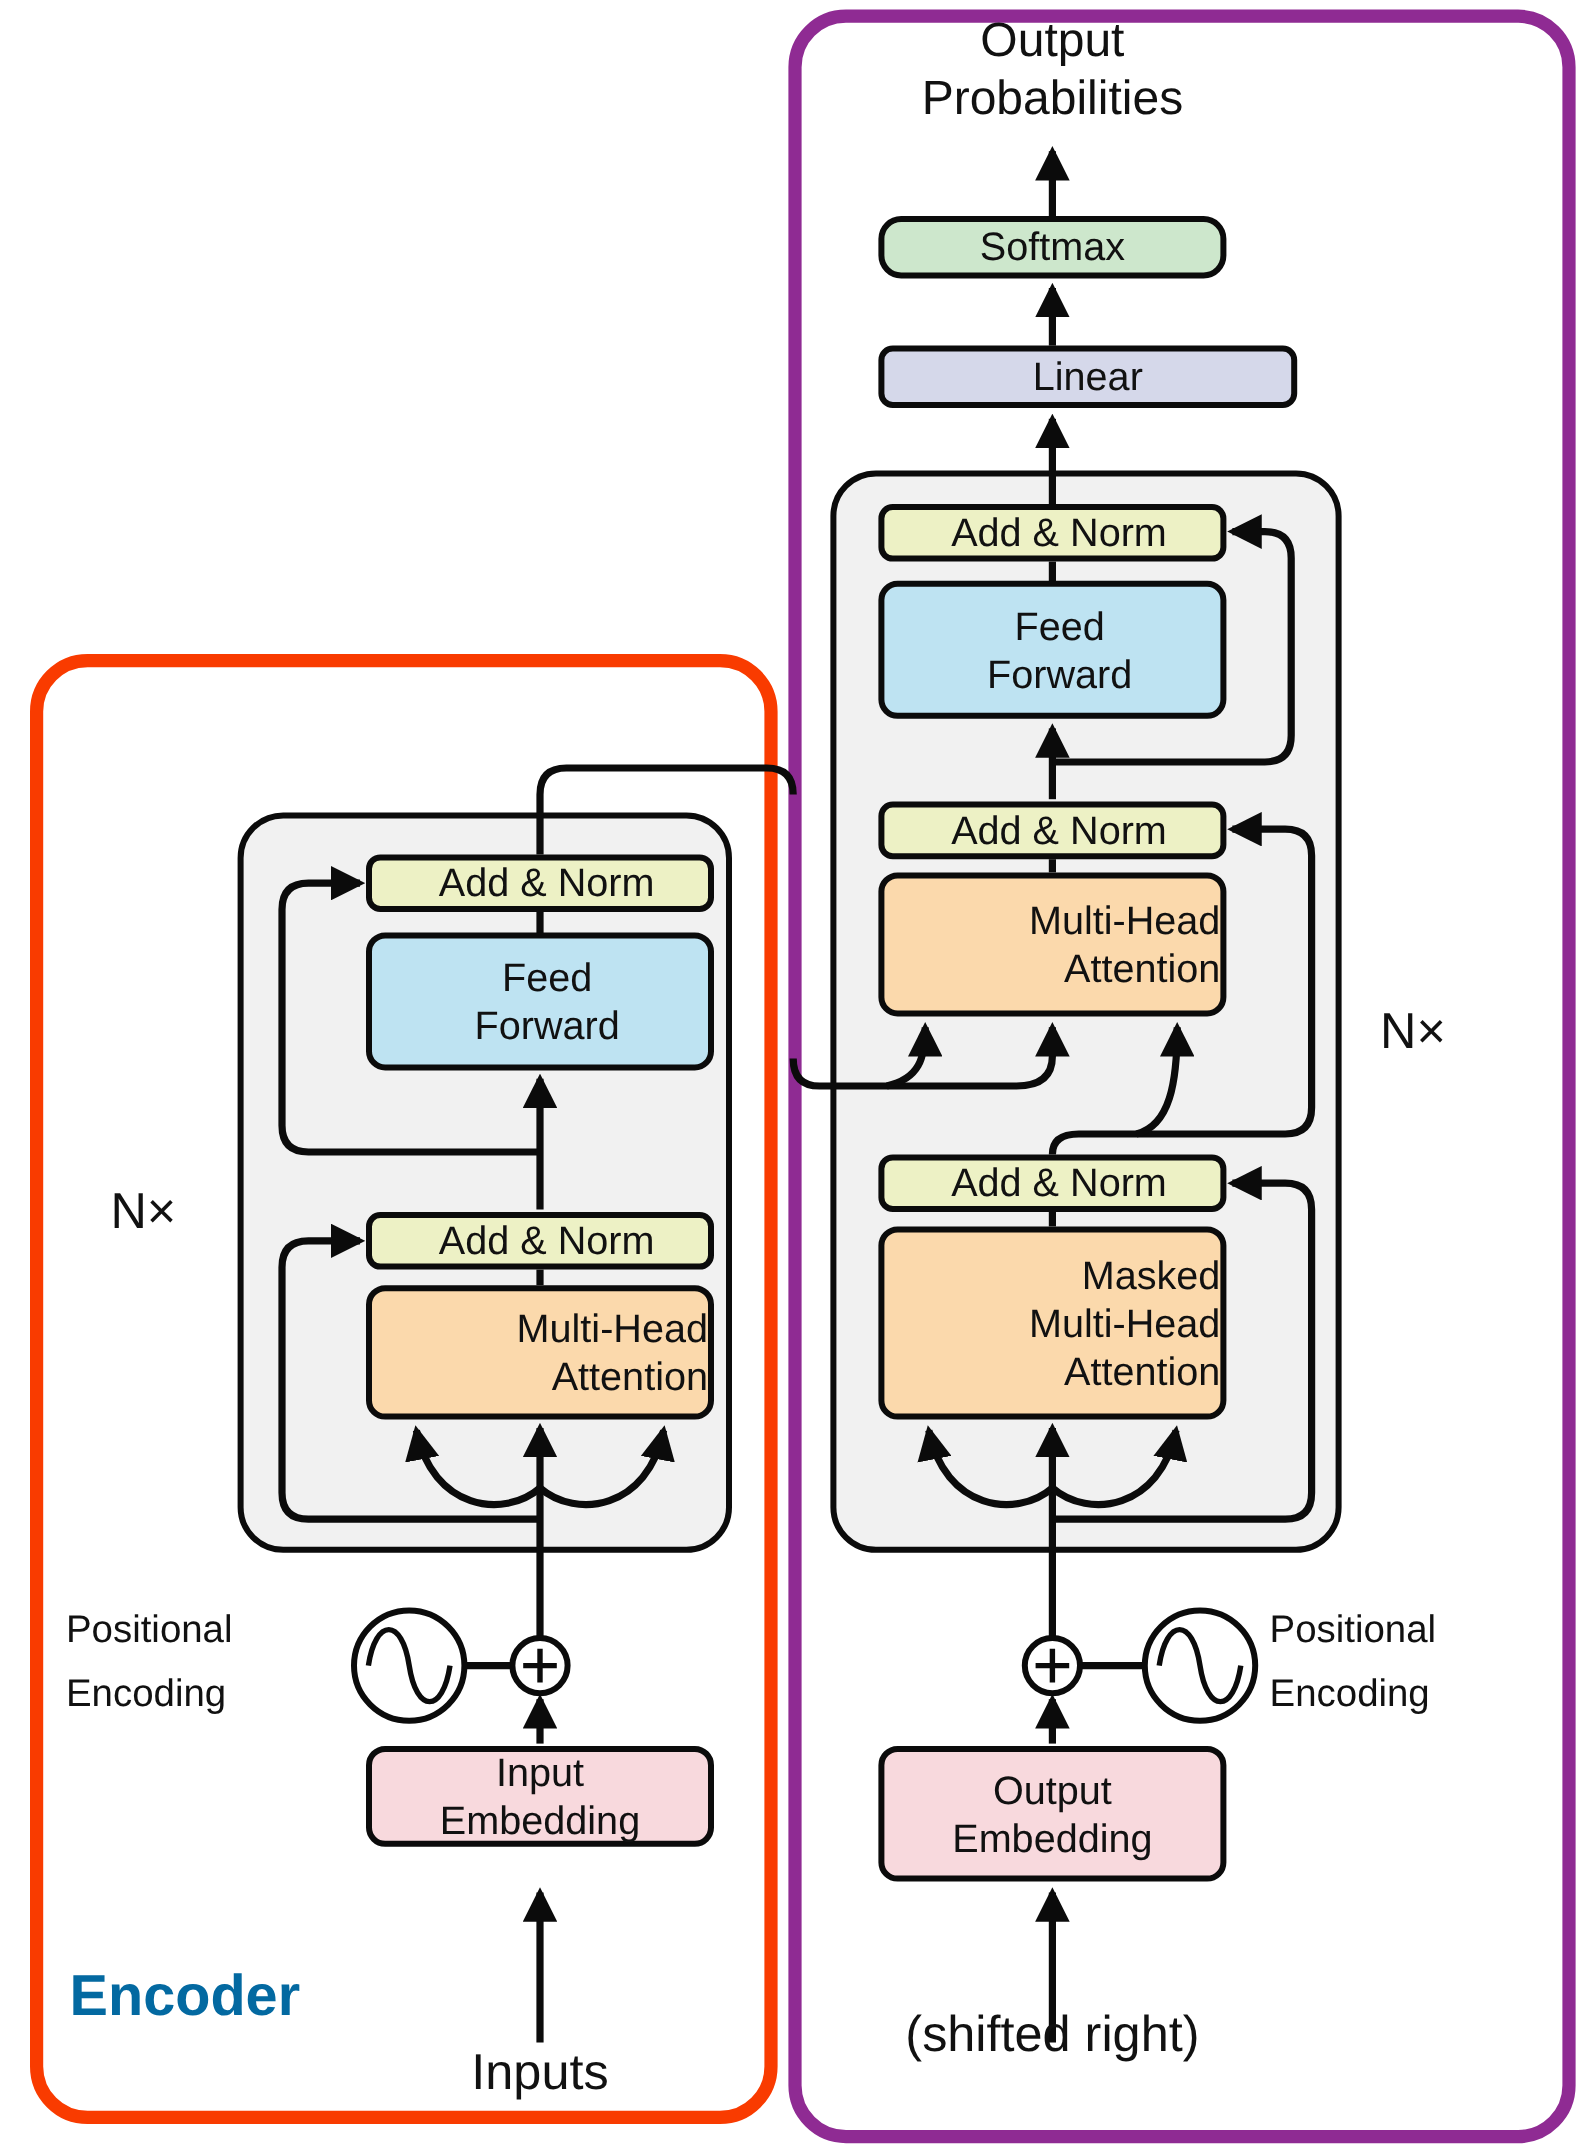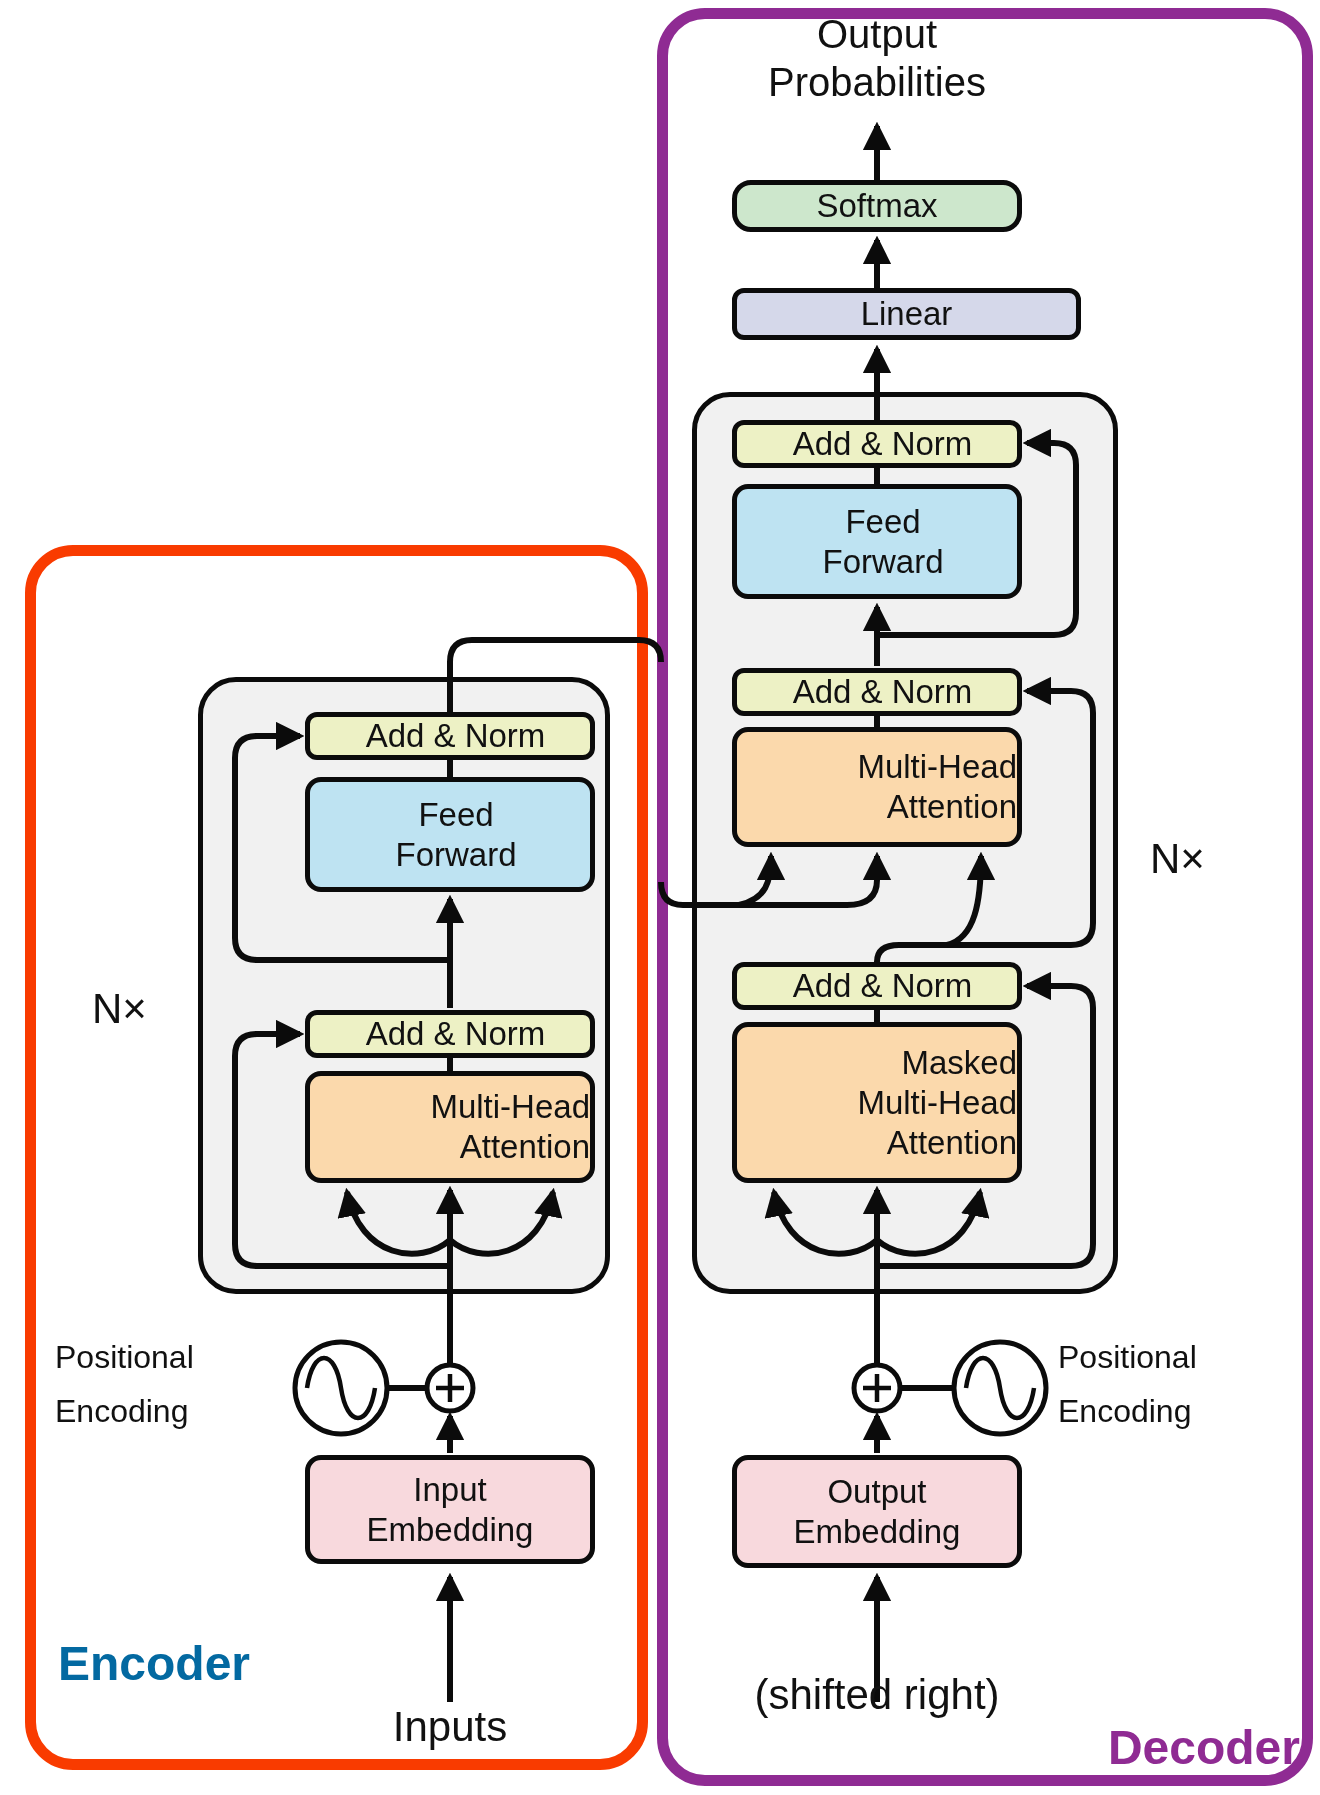--- a/index.html
+++ b/index.html
@@ -112,21 +112,21 @@
     <span>Feed</span>
     <span>Forward</span>
   </div>
   <div class="bx yellow r10" style="left:305px;top:1010px;width:290px;height:48px;">
     <span>Add &amp; Norm</span>
   </div>
   <div class="bx orange r14" style="left:305px;top:1071px;width:290px;height:112px;">
     <span>Multi-Head</span>
     <span>Attention</span>
   </div>
-  <div class="bx pink r14" style="left:305px;top:1455px;width:290px;height:109px;">
+  <div class="bx pink r14" style="left:305px;top:1455px;width:290px;height:84px;">
     <span>Input</span>
     <span>Embedding</span>
   </div>
 
   <div class="bx green r10" style="left:732px;top:180px;width:290px;height:52px;">
     <span>Softmax</span>
   </div>
   <div class="bx lavender r10" style="left:732px;top:288px;width:349px;height:52px;">
     <span>Linear</span>
   </div>
@@ -181,17 +181,14 @@
   <div class="lbl iolbl" style="left:300px;top:1700px;width:300px;">
     <span>Inputs</span>
   </div>
   <div class="lbl iolbl" style="left:677px;top:1668px;width:400px;">
     <div>(shifted right)</div>
   </div>
 
   <div class="lbl taglbl" style="left:58px;top:1636px;color:#0369a1;">
     <span>Encoder</span>
   </div>
-  <div class="lbl taglbl" style="left:1050px;top:1720px;width:250px;text-align:right;color:#8F2B93;">
-    <span>Decoder</span>
-  </div>
 
 </div>
 
 </body></html>

